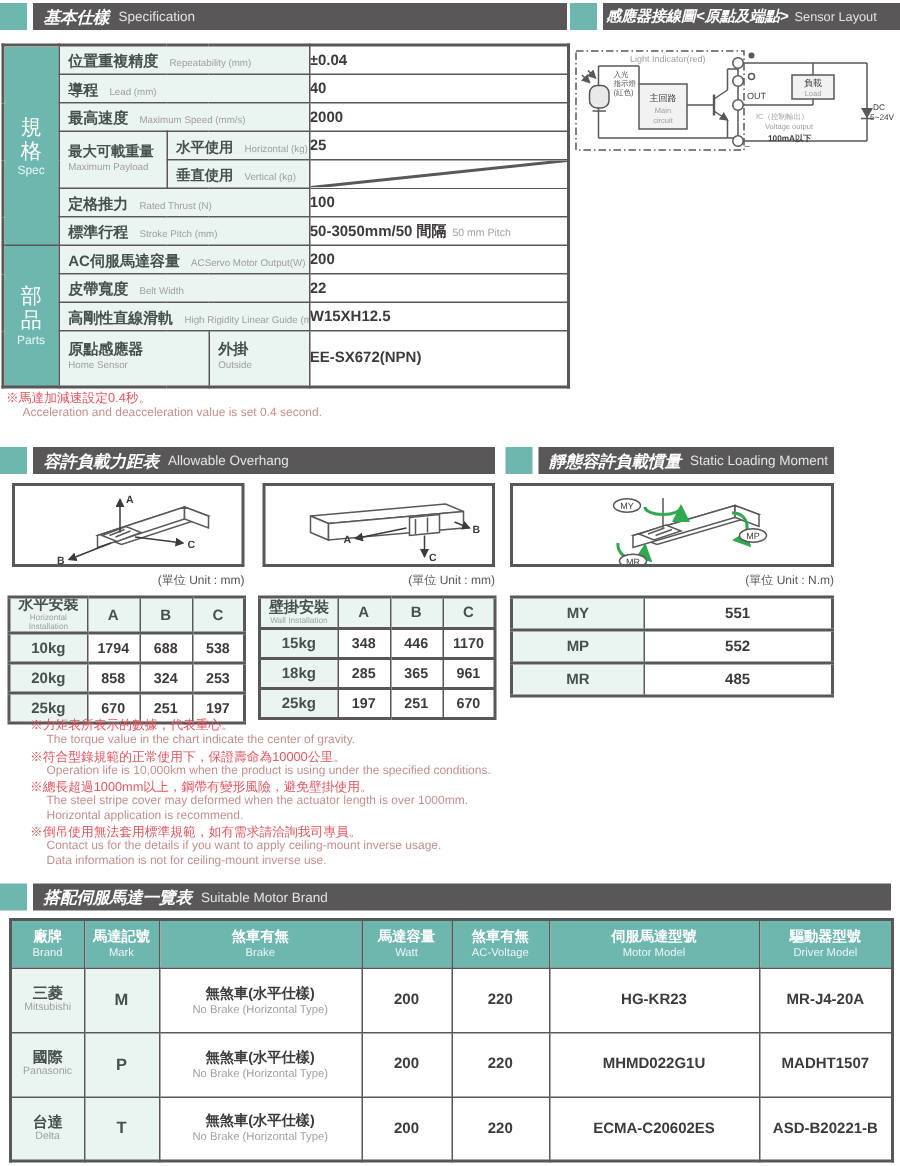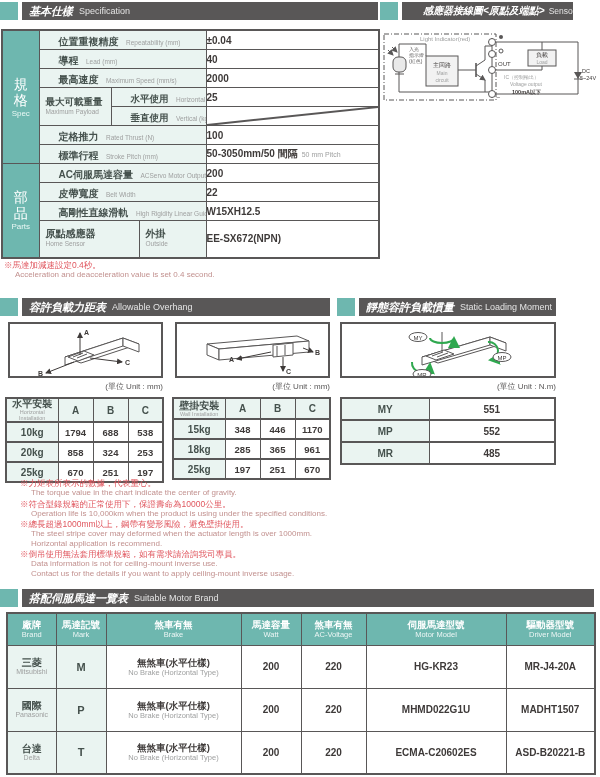--- a/index.html
+++ b/index.html
@@ -14,21 +14,21 @@
   .bar .zh { font-weight:bold; font-size:11px;font-style:italic; }
   .bar .en { font-size:9px; color:#e4e4e4; margin-left:6px; font-weight:normal; }
 
   table { border-collapse:collapse; table-layout:fixed; }
   td { border:1px solid #595757; vertical-align:middle; overflow:hidden; }
 
   
   .spec-table { position:absolute; left:1px; top:29px; width:377px; border:2px solid #595757; }
   .spec-table td { padding:0; }
   .lbl { background:#eaf4f1; padding-left:6px !important; white-space:nowrap; }
-  .lbl .zh { font-size:10px; font-weight:bold; color:#45514d;margin-left:13px; }
+  .lbl .zh { font-size:10px; font-weight:bold; color:#45514d; }
   .lbl .en { font-size:6.5px; color:#9fa0a0; margin-left:3px; }
   .lbl.stack .zh, .lbl.stack .en { display:block; margin-left:0; line-height:10px; }
   .val { background:#fff; font-size:10px; font-weight:bold; color:#3e3a39; }
   .val .vnote { font-size:7px; font-weight:normal; color:#9fa0a0; margin-left:4px; }
   .side { background:#6eb7af; color:#fff; text-align:center; }
   .side .zh { display:block; width:15px; margin:0 auto; font-size:14px; font-weight:normal;
               line-height:16px; word-break:break-all; }
   .side .en { display:block; font-size:8px; color:#e9f8f5; margin-top:1px;text-align:center; }
   .diagcell { position:relative; }
   .diagcell svg { position:absolute; left:0; top:0; width:100%; height:100%; display:block; }
@@ -195,21 +195,21 @@
     </tr>
   </tbody>
     </table>
 
   <div class="spec-note">
     <div class="zh-note">※馬達加減速設定0.4秒。</div>
     <div class="en-note">Acceleration and deacceleration value is set 0.4 second.</div>
   </div>
 
   <div class="sq" style="left:380px;top:2px"></div>
-  <div class="bar" style="left:402px;top:2px;width:171px;padding-left:21px">
+  <div class="bar" style="left:402px;top:2px;width:198px;padding-left:2px">
     <span class="zh" style="font-size:10px">感應器接線圖&lt;原點及端點&gt;</span>
     <span class="en" style="font-size:8.5px;margin-left:4px">Sensor Layout</span>
   </div>
 
   <svg style="position:absolute;left:382px;top:24px" width="216" height="88" viewBox="0 0 216 88">
     <defs>
       <marker id="ah" markerWidth="6" markerHeight="6" refX="5" refY="3" orient="auto">
         <path d="M0,0 L6,3 L0,6 z" fill="#595757"></path>
       </marker>
     </defs>
@@ -404,22 +404,22 @@
       <div class="zh-note">※符合型錄規範的正常使用下，保證壽命為10000公里。</div>
       <div class="en-note">Operation life is 10,000km when the product is using under the specified conditions.</div>
     </div>
     <div class="pair">
       <div class="zh-note">※總長超過1000mm以上，鋼帶有變形風險，避免壁掛使用。</div>
       <div class="en-note">The steel stripe cover may deformed when the actuator length is over 1000mm.</div>
       <div class="en-note">Horizontal application is recommend.</div>
     </div>
     <div class="pair">
       <div class="zh-note">※倒吊使用無法套用標準規範，如有需求請洽詢我司專員。</div>
+      <div class="en-note">Contact us for the details if you want to apply ceiling-mount inverse usage.</div>
       <div class="en-note">Data information is not for ceiling-mount inverse use.</div>
-      <div class="en-note">Contact us for the details if you want to apply ceiling-mount inverse usage.</div>
     </div>
   </div>
 
   <div class="sq" style="left:337px;top:298px"></div>
   <div class="bar" style="left:359px;top:298px;width:197px">
     <span class="zh">靜態容許負載慣量</span>
     <span class="en">Static Loading Moment</span>
   </div>
 
   <div class="dbox" style="left:340px;top:322px;width:216px;height:56px">

